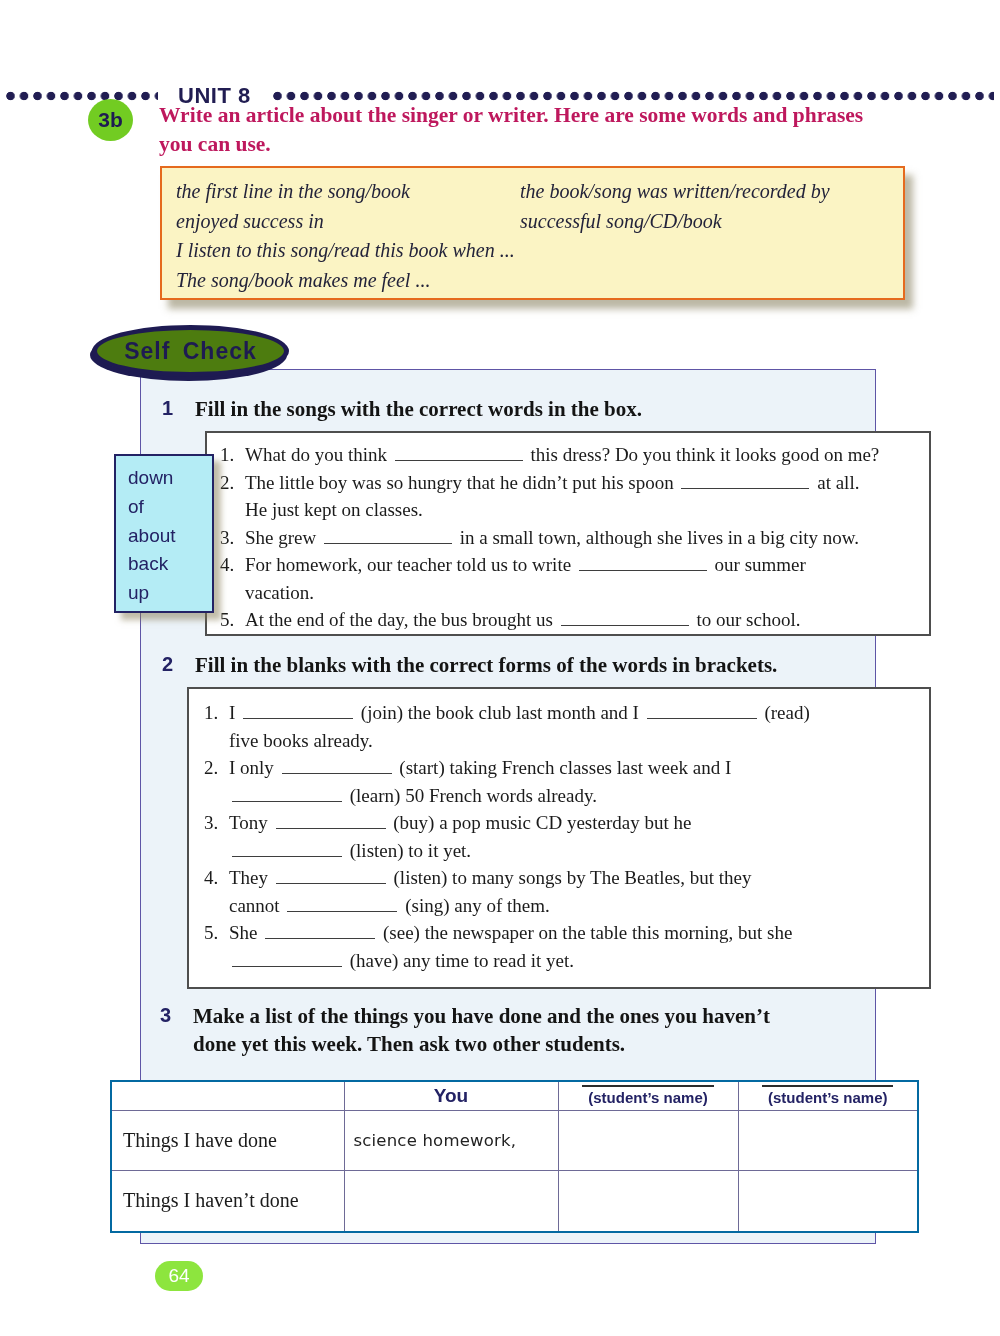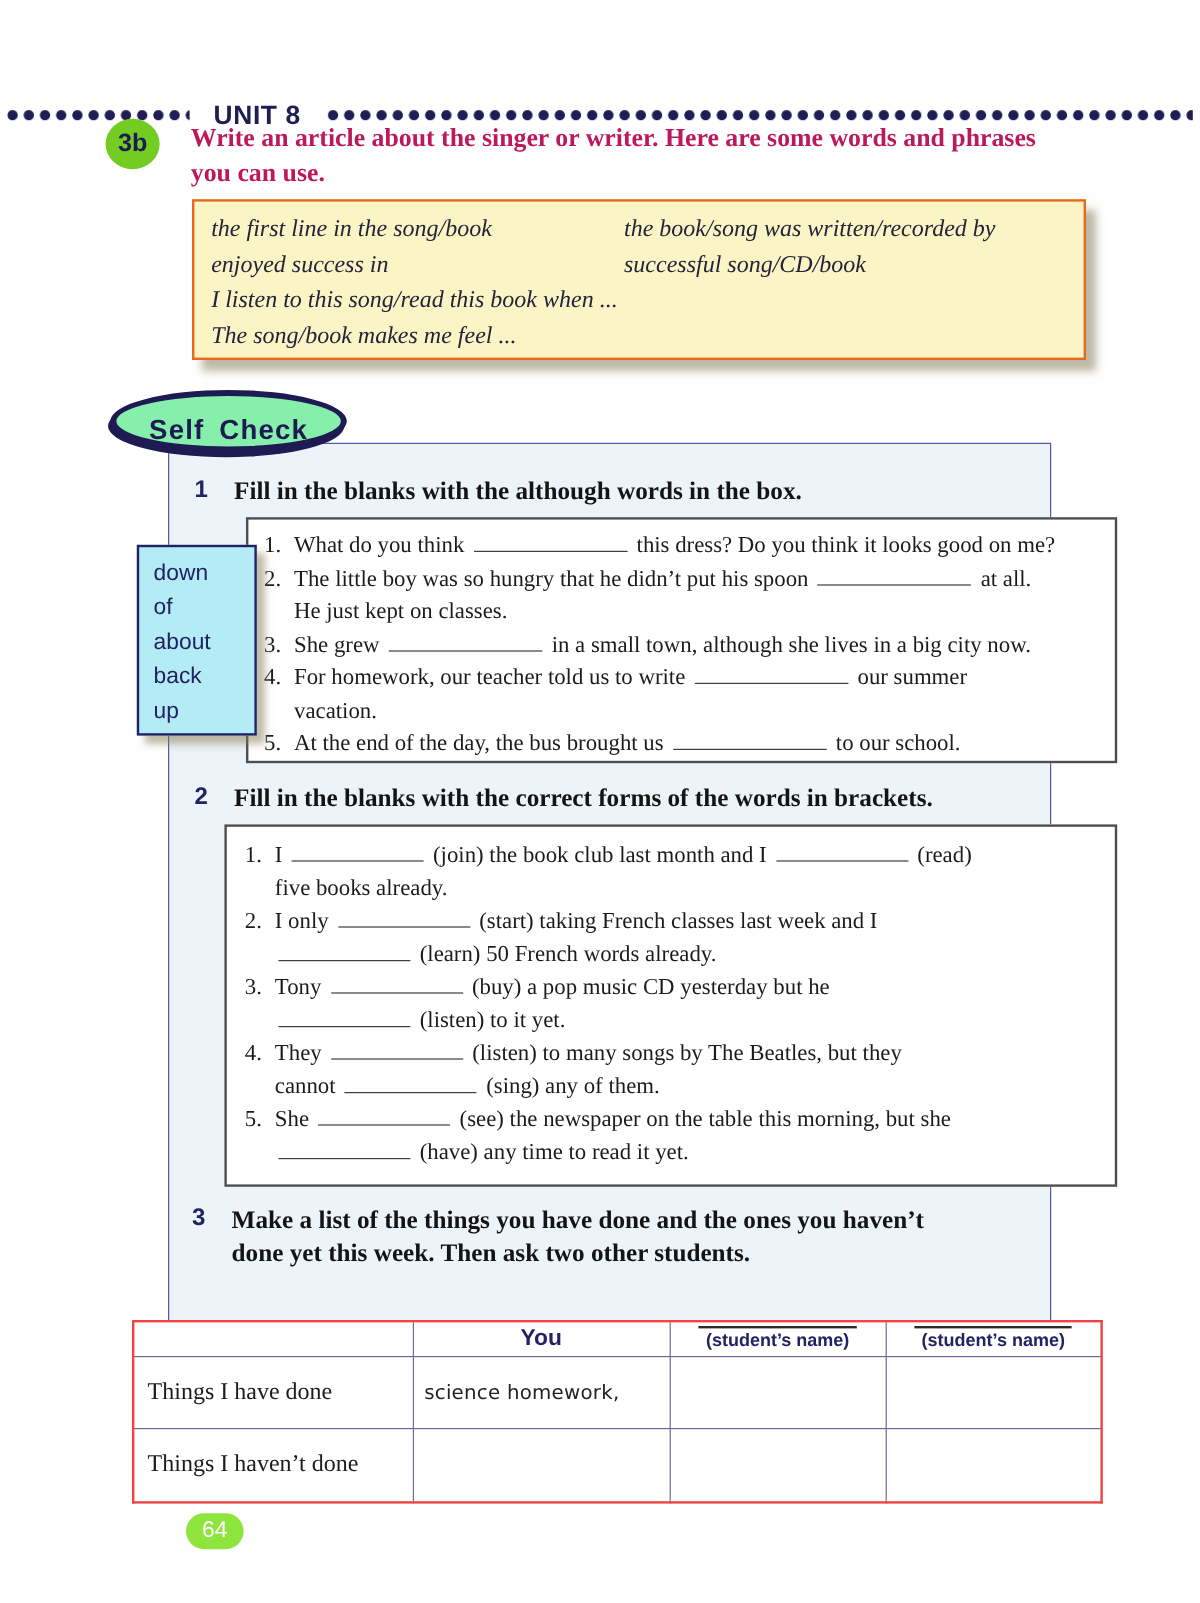--- a/index.html
+++ b/index.html
@@ -15,21 +15,21 @@
   .dots.right{flex:1;}
   .unit-label{font-family:"Liberation Sans","DejaVu Sans",sans-serif;font-weight:bold;font-size:22px;color:#211d52;letter-spacing:.5px;margin:0 22px 0 20px;}
   
   .badge-3b{position:absolute;left:88px;top:99px;width:45px;height:42px;background:#72cc22;border-radius:50%;display:flex;align-items:center;justify-content:center;font-family:"Liberation Sans","DejaVu Sans",sans-serif;font-weight:bold;font-size:21px;color:#1e1b52;}
   .title-3b{position:absolute;left:159px;top:101px;width:730px;font-weight:bold;font-size:21.5px;line-height:28.5px;color:#be185d;}
   
   .phrase-box{position:absolute;left:160px;top:166px;width:745px;height:134px;background:#fbf4c4;border:2.5px solid #e56a1e;box-shadow:8px 9px 7px rgba(122,113,76,.5);box-sizing:border-box;padding:9px 14px;font-style:italic;font-size:20px;line-height:29.5px;color:#23233a;}
   .pb-row{display:flex;}
   .pb-cell1{width:344px;flex:none;}
   
-  .self-check{position:absolute;left:92px;top:325px;width:197px;height:52px;background:#86efac;border:5px solid #1e1b52;border-radius:50%;box-shadow:-2px 4px 0 #1e1b52;display:flex;align-items:flex-end;justify-content:center;z-index:3;box-sizing:border-box;}
+  .self-check{position:absolute;left:92px;top:325px;width:197px;height:52px;background:#4d7c0f;border:5px solid #1e1b52;border-radius:50%;box-shadow:-2px 4px 0 #1e1b52;display:flex;align-items:center;justify-content:center;z-index:3;box-sizing:border-box;}
   .self-check span{font-family:"Liberation Sans","DejaVu Sans",sans-serif;font-weight:bold;font-size:23px;color:#1e1b52;letter-spacing:1px;word-spacing:5px;}
   
   .panel{position:absolute;left:140px;top:369px;width:736px;height:875px;background:#ecf3f9;border:1.5px solid #5e55a6;box-sizing:border-box;z-index:0;}
   .heading{position:absolute;display:flex;z-index:2;}
   .heading .num{font-family:"Liberation Sans","DejaVu Sans",sans-serif;font-weight:bold;font-size:20px;color:#232264;width:33px;flex:none;padding-top:1px;}
   .heading .txt{font-weight:bold;font-size:21px;line-height:27.5px;color:#141414;}
   #h1{left:162px;top:396px;width:740px;}
   #h2{left:162px;top:652px;width:740px;}
   #h3{left:160px;top:1003px;width:740px;}
   
@@ -40,21 +40,21 @@
   .ex-item .inum{position:absolute;left:0;top:0;}
   .blank{display:inline-block;border-bottom:1.6px solid #3e3e3e;height:14px;vertical-align:baseline;margin:0 3px;}
   #box1 .blank{width:128px;}
   #box2 .blank{width:110px;}
   
   .word-box{position:absolute;left:114px;top:454px;width:100px;height:159px;background:#b4ecf5;border:2.5px solid #232264;box-shadow:7px 7px 6px rgba(132,122,82,.5);box-sizing:border-box;padding:8px 0 0 12px;z-index:2;}
   .word-box div{font-family:"Liberation Sans","DejaVu Sans",sans-serif;font-size:19px;line-height:28.8px;color:#232264;}
   
   .tbl{position:absolute;left:110px;top:1080px;width:807px;border-collapse:collapse;z-index:2;background:#ffffff;table-layout:fixed;}
   .tbl th,.tbl td{border:1.5px solid #6e6a96;box-sizing:border-box;font-weight:normal;padding:0;}
-  .tbl{border:2px solid #ef4444;margin-top:20px;}
+  .tbl{border:2px solid #0369a1;}
   .tbl .hdr{height:29px;text-align:center;vertical-align:middle;font-family:"Liberation Sans","DejaVu Sans",sans-serif;font-weight:bold;color:#232264;}
   .tbl .hdr.you{font-size:19px;}
   .tbl .hdr .overline{display:inline-block;border-top:2px solid #2c2c2c;padding:2px 6px 0 6px;font-size:15px;}
   .tbl .rlabel{font-size:20px;text-align:left;padding-left:11px;vertical-align:middle;color:#1b1b1b;}
   .tbl td.cell{vertical-align:top;padding:20px 0 0 9px;}
   .hand{font-family:"DejaVu Sans",sans-serif;font-size:16.5px;color:#222;letter-spacing:.2px;}
   .row1{height:60px;}
   .row2{height:62px;}
   
   .page-pill{position:absolute;left:155px;top:1261px;width:48px;height:30px;background:#8de53e;border-radius:15px;display:flex;align-items:center;justify-content:center;z-index:2;}
@@ -105,21 +105,21 @@
 </div>
 
 <div class="self-check">
   <span>Self Check</span>
 </div>
 
 <div class="panel"></div>
 
 <div class="heading" id="h1">
   <div class="num">1</div>
-  <div class="txt">Fill in the blanks with the although words in the box.</div>
+  <div class="txt">Fill in the songs with the correct words in the box.</div>
 </div>
 <div class="wbox" id="box1">
     <div class="ex-item">
       <span class="inum">1.</span>
       <div>What do you think <span class="blank"></span> this dress? Do you think it looks good on me?</div>
     </div>
     <div class="ex-item">
       <span class="inum">2.</span>
       <div>The little boy was so hungry that he didn’t put his spoon <span class="blank"></span> at all.</div>
       <div>He just kept on classes.</div>

